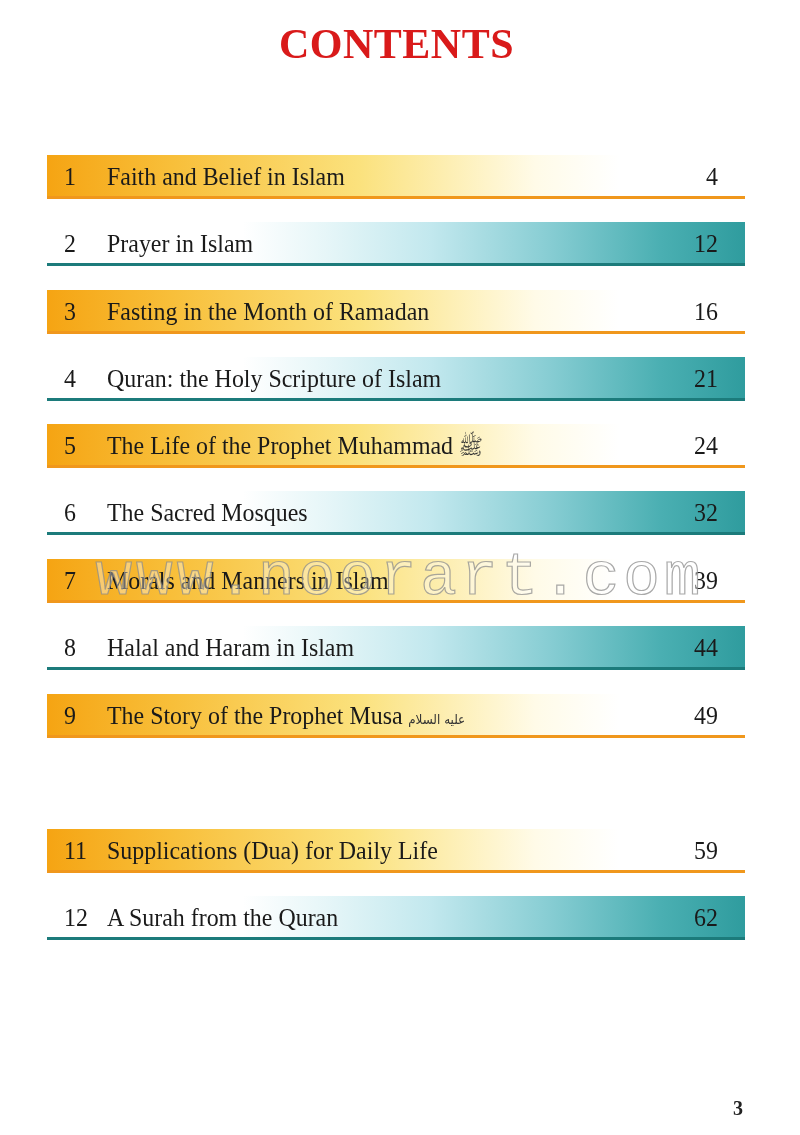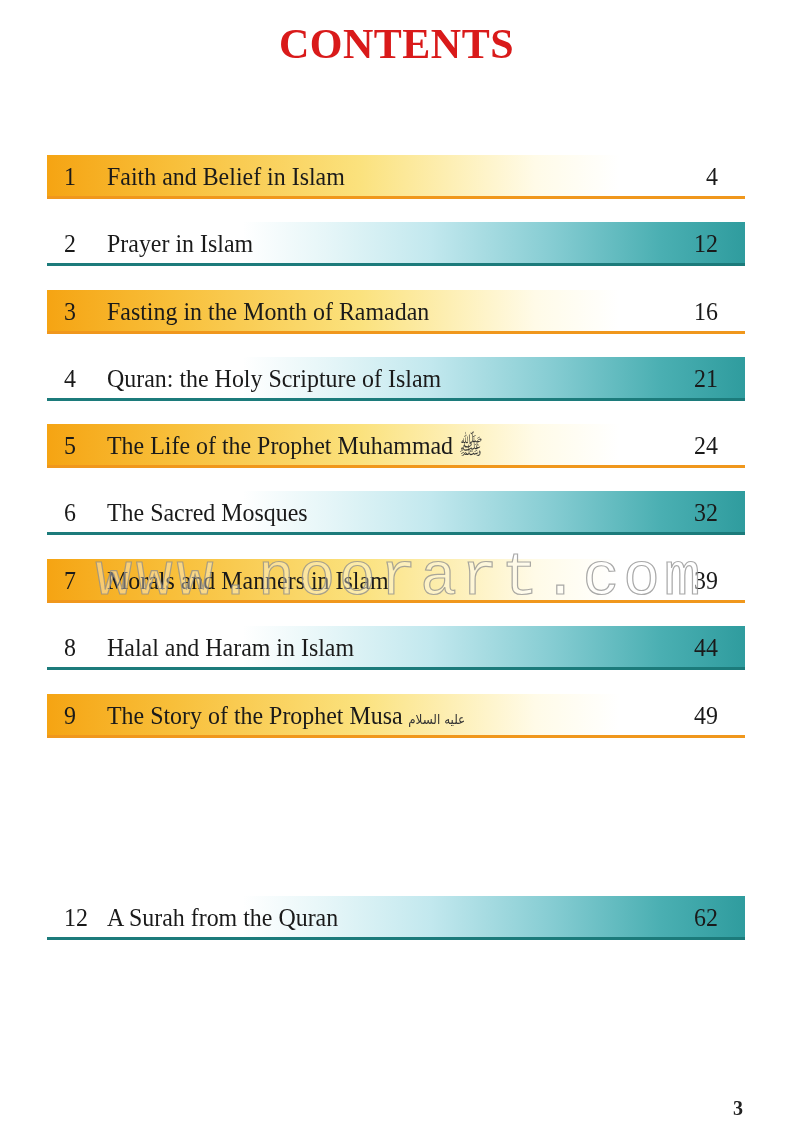--- a/index.html
+++ b/index.html
@@ -174,20 +174,25 @@
   <li class="toc-row teal" style="top:626px">
     <span class="toc-num">8</span>
     <span class="toc-title">Halal and Haram in Islam</span>
     <span class="toc-page">44</span>
   </li>
   <li class="toc-row orange" style="top:694px">
     <span class="toc-num">9</span>
     <span class="toc-title"><span>The Story of the Prophet Musa</span><span class="toc-glyph" style="font-size:13px">عليه السلام</span></span>
     <span class="toc-page">49</span>
   </li>
+  <li class="toc-row orange" style="top:829px">
+    <span class="toc-num">11</span>
+    <span class="toc-title">Supplications (Dua) for Daily Life</span>
+    <span class="toc-page">59</span>
+  </li>
   <li class="toc-row teal" style="top:896px">
     <span class="toc-num">12</span>
     <span class="toc-title">A Surah from the Quran</span>
     <span class="toc-page">62</span>
   </li>
 </ol>
 
 <div class="watermark">www.noorart.com</div>
 
 <div class="page-number">3</div>

